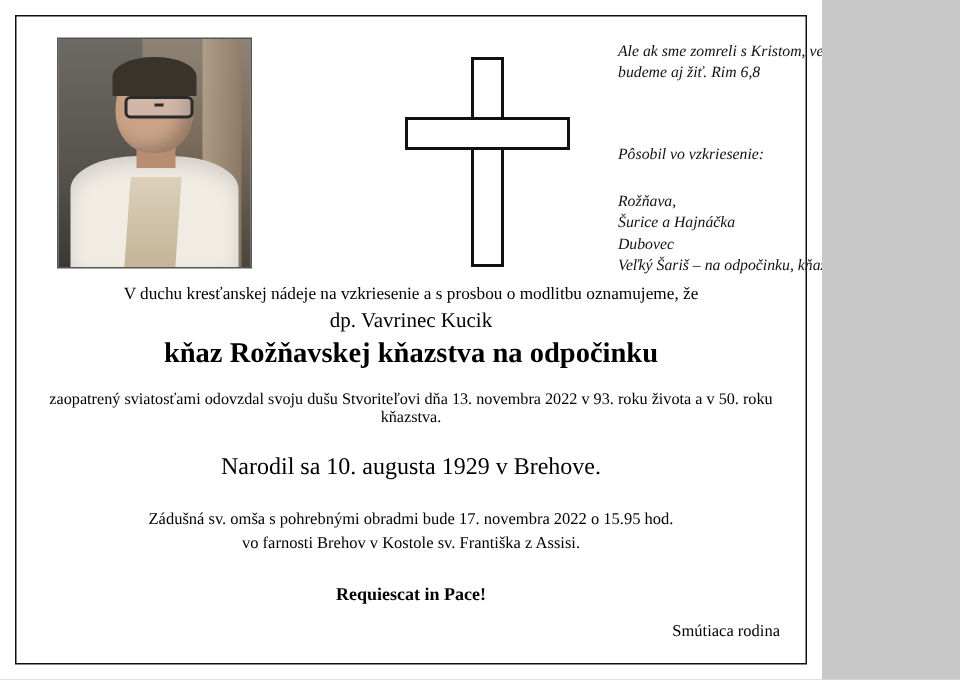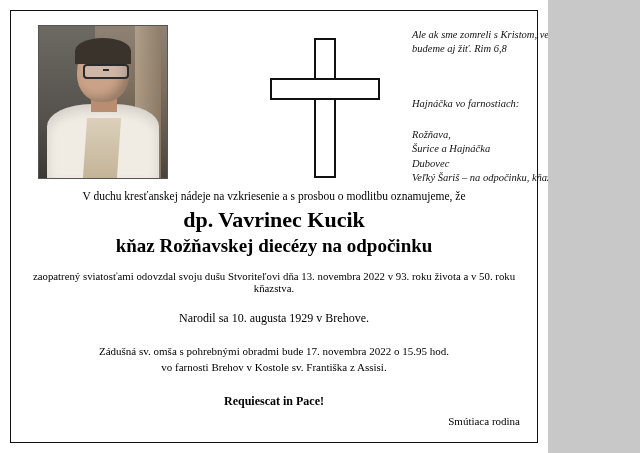--- a/index.html
+++ b/index.html
@@ -164,36 +164,36 @@
     right: 20px;
     top: 190px;
     text-align: center;
     color: #000;
   }
   .line-intro {
     font-size: 11.5px;
     margin-bottom: 4px;
   }
   .name {
-    font-size: 22px;
-    font-weight: bold;
+    font-size: 14px;
+    font-weight: normal;
     line-height: 1.25;
   }
   .title2 {
     font-size: 19px;
     font-weight: bold;
     line-height: 1.25;
     margin-bottom: 13px;
   }
   .line-death {
     font-size: 10.8px;
     margin-bottom: 16px;
   }
   .block-born {
-    font-size: 12px;
+    font-size: 16px;
     line-height: 1.45;
     margin-bottom: 16px;
     margin-top: 16px;
   }
   .block-mass {
     font-size: 11px;
     line-height: 1.45;
     margin-bottom: 18px;
   }
   .block-after {
@@ -233,31 +233,31 @@
       <div class="glasses"></div>
     </div>
 
     <div class="cross-wrap">
       <div class="cross-v"></div>
       <div class="cross-h"></div>
       <div class="cross-joint"></div>
     </div>
 
     <div class="quote">Ale ak sme zomreli s Kristom, veríme, že s ním budeme aj žiť.  Rim 6,8</div>
-    <div class="served-title">Hajnáčka vo farnostiach:</div>
+    <div class="served-title">Pôsobil vo vzkriesenie:</div>
     <div class="parishes" style="white-space: pre-line;">Rožňava,
 Šurice a Hajnáčka
 Dubovec
 Veľký Šariš – na odpočinku, kňazský dom</div>
   </div>
 
   <div class="body-text">
     <div class="line-intro">V duchu kresťanskej nádeje na vzkriesenie a s prosbou o modlitbu oznamujeme, že</div>
     <div class="name">dp. Vavrinec Kucik</div>
-    <div class="title2">kňaz Rožňavskej diecézy na odpočinku</div>
+    <div class="title2">kňaz Rožňavskej kňazstva na odpočinku</div>
     <div class="line-death">zaopatrený sviatosťami  odovzdal svoju dušu Stvoriteľovi dňa 13. novembra 2022 v  93. roku života a v  50. roku kňazstva.</div>
     <div class="block-born">
       <div>Narodil sa 10. augusta 1929 v Brehove.</div>
     </div>
     <div class="block-mass">
       <div>Zádušná sv. omša  s pohrebnými obradmi bude 17. novembra 2022  o 15.95 hod.</div>
       <div>vo farnosti Brehov v Kostole sv. Františka z Assisi.</div>
     </div>
     <div class="requiescat">Requiescat in Pace!</div>
   </div>

